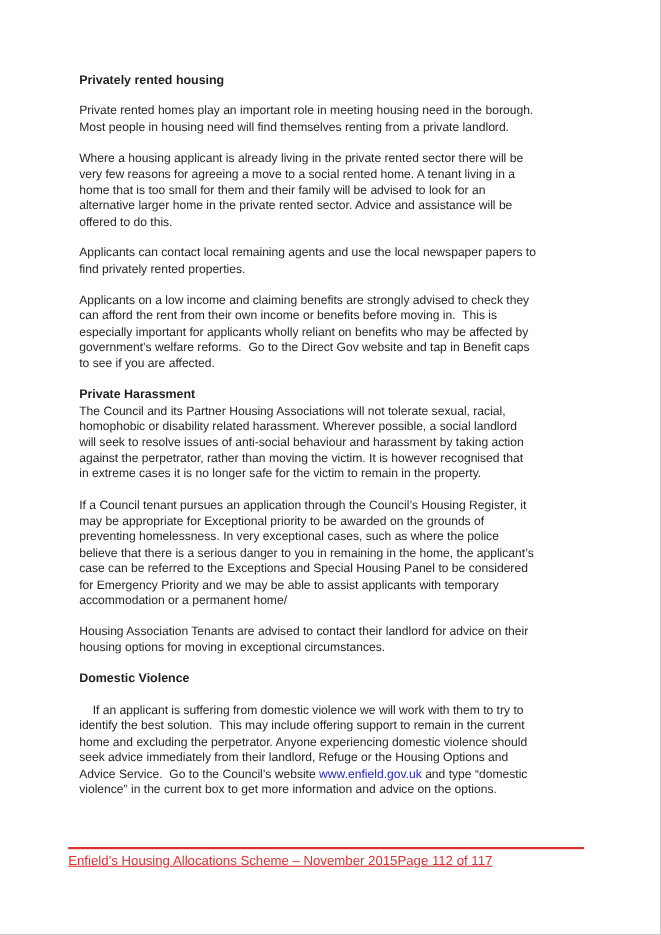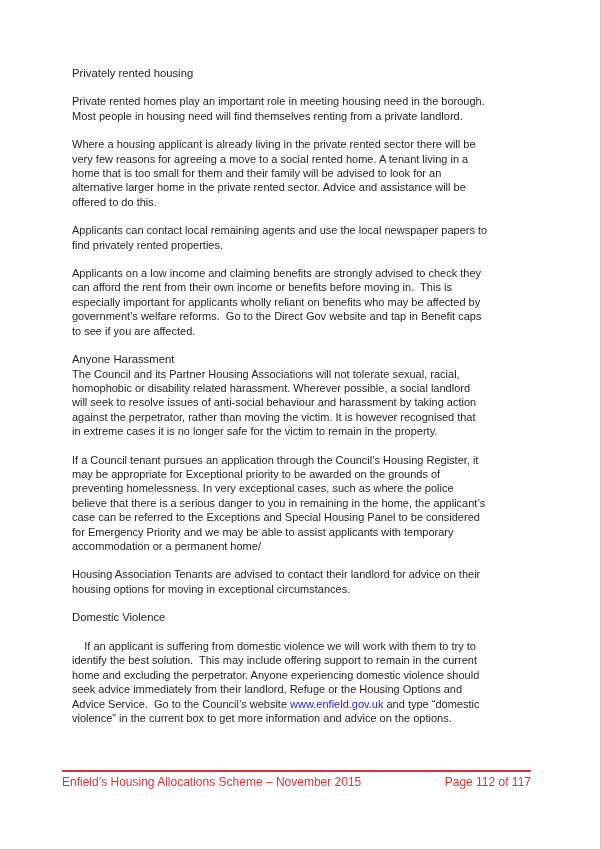--- a/index.html
+++ b/index.html
@@ -14,21 +14,21 @@
     border-right: 1px solid #c9c9c9;
     border-bottom: 1px solid #c9c9c9;
   }
   .page {
     position: absolute;
     top: 66px; left: 72px;
     width: 505px;
   }
   .heading {
     font-size: 11.3px;
-    font-weight: normal;
+    font-weight: bold;
     line-height: 14.4px;
     margin: 0;
   }
   .heading.gap-after { margin-bottom: 14px; }
   .para {
     font-size: 11px;
     line-height: 14.4px;
     margin: 0 0 14px 0;
     white-space: pre-wrap;
   }
@@ -37,24 +37,24 @@
     color: #2323cc;
     cursor: pointer;
   }
   .footer {
     position: absolute;
     top: 770px; left: 62px;
     width: 469px;
     border-top: 2px solid #dd3032;
     padding-top: 3px;
     display: flex;
-    justify-content: space-between;
     color: #dd3032;
     font-size: 12px;
     line-height: 15px;
+    text-decoration: underline;
   }
 </style>
 </head>
 <body>
 
 <div class="page">
 
   <h3 class="heading gap-after">Privately rented housing</h3>
   <p class="para">Private rented homes play an important role in meeting housing need in the borough.
 Most people in housing need will find themselves renting from a private landlord.</p>
@@ -64,21 +64,21 @@
 alternative larger home in the private rented sector. Advice and assistance will be
 offered to do this.</p>
   <p class="para">Applicants can contact local remaining agents and use the local newspaper papers to
 find privately rented properties.</p>
   <p class="para">Applicants on a low income and claiming benefits are strongly advised to check they
 can afford the rent from their own income or benefits before moving in.  This is
 especially important for applicants wholly reliant on benefits who may be affected by
 government’s welfare reforms.  Go to the Direct Gov website and tap in Benefit caps
 to see if you are affected.</p>
 
-  <h3 class="heading">Anyone Harassment</h3>
+  <h3 class="heading">Private Harassment</h3>
   <p class="para">The Council and its Partner Housing Associations will not tolerate sexual, racial,
 homophobic or disability related harassment. Wherever possible, a social landlord
 will seek to resolve issues of anti-social behaviour and harassment by taking action
 against the perpetrator, rather than moving the victim. It is however recognised that
 in extreme cases it is no longer safe for the victim to remain in the property.</p>
   <p class="para">If a Council tenant pursues an application through the Council’s Housing Register, it
 may be appropriate for Exceptional priority to be awarded on the grounds of
 preventing homelessness. In very exceptional cases, such as where the police
 believe that there is a serious danger to you in remaining in the home, the applicant’s
 case can be referred to the Exceptions and Special Housing Panel to be considered

